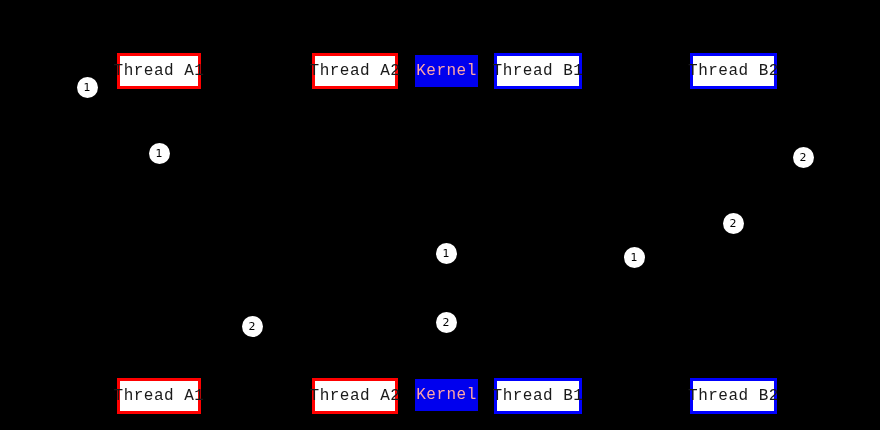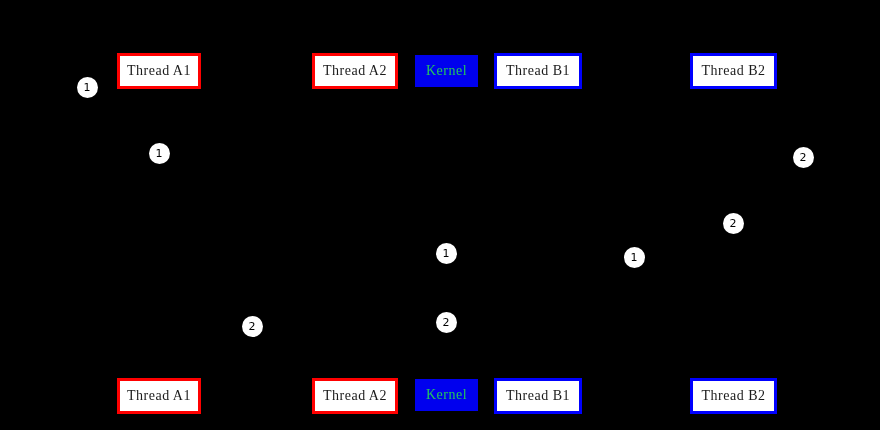--- a/index.html
+++ b/index.html
@@ -16,37 +16,37 @@
     font-family: "DejaVu Sans Mono", "Liberation Mono", monospace;
   }
 
   
   .node {
     position: absolute;
     box-sizing: border-box;
     display: flex;
     align-items: center;
     justify-content: center;
-    font-family: Liberation Serif, serif;
-    font-size: 14px;
+    font-family: Liberation Mono, monospace;
+    font-size: 16px;
     letter-spacing: 0.5px;
     white-space: nowrap;
     line-height: 1;
   }
   .node.thread {
     background: #ffffff;
     color: #1a1a1a;
     border-style: solid;
     border-width: 3px;
   }
   .node.thread.red   { border-color: #ff0000; }
   .node.thread.blue  { border-color: #0000ff; }
   .node.kernel {
     background: #0000ee;
-    color: #22c55e;
+    color: #fca5a5;
     border: 0;
   }
 
   
   .lifeline {
     position: absolute;
     width: 1px;
     background: #000000;
   }
 

